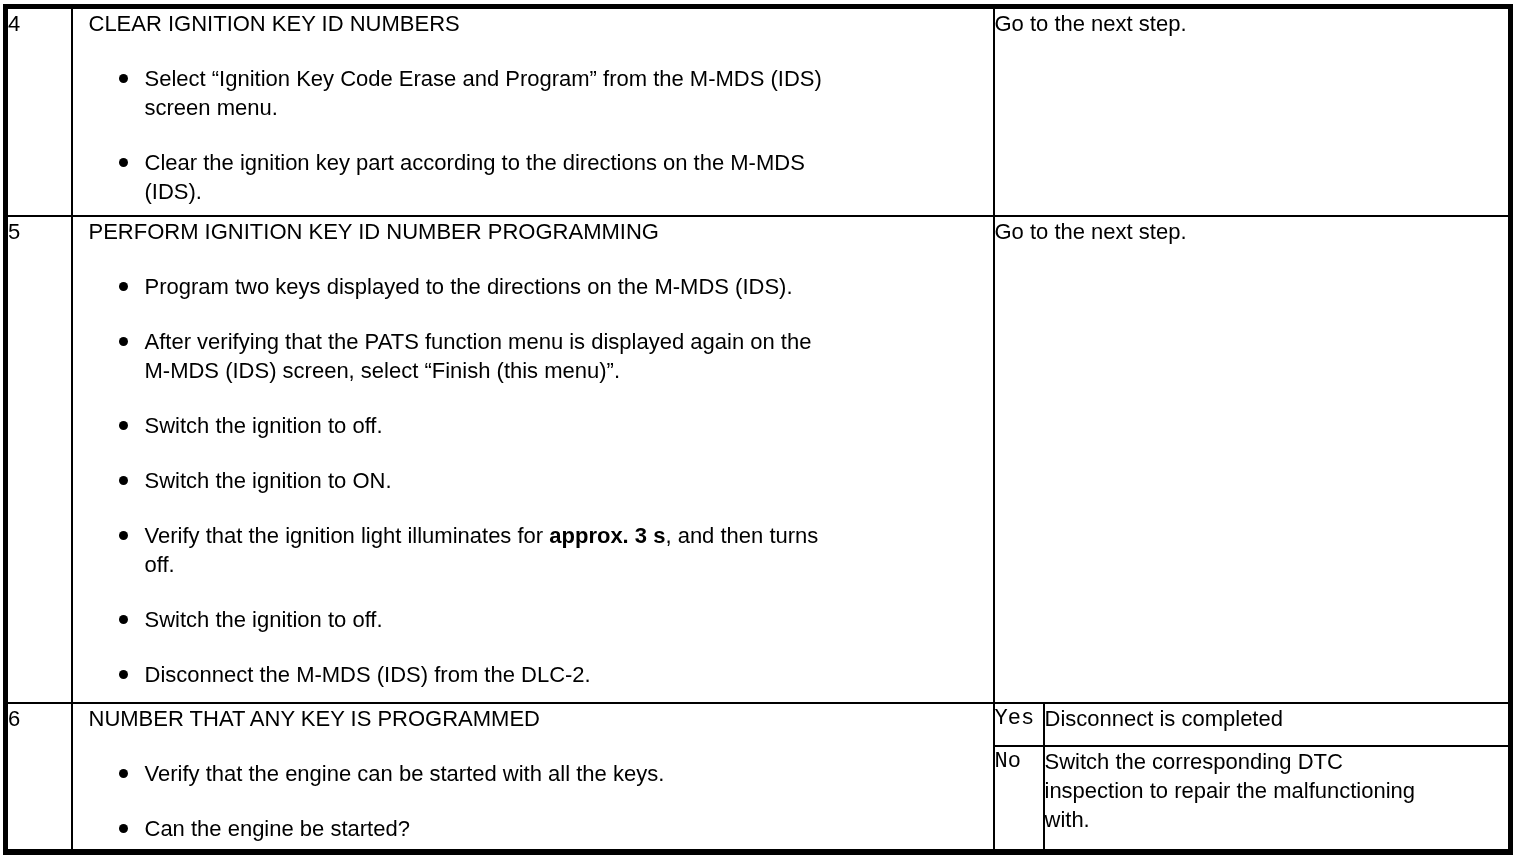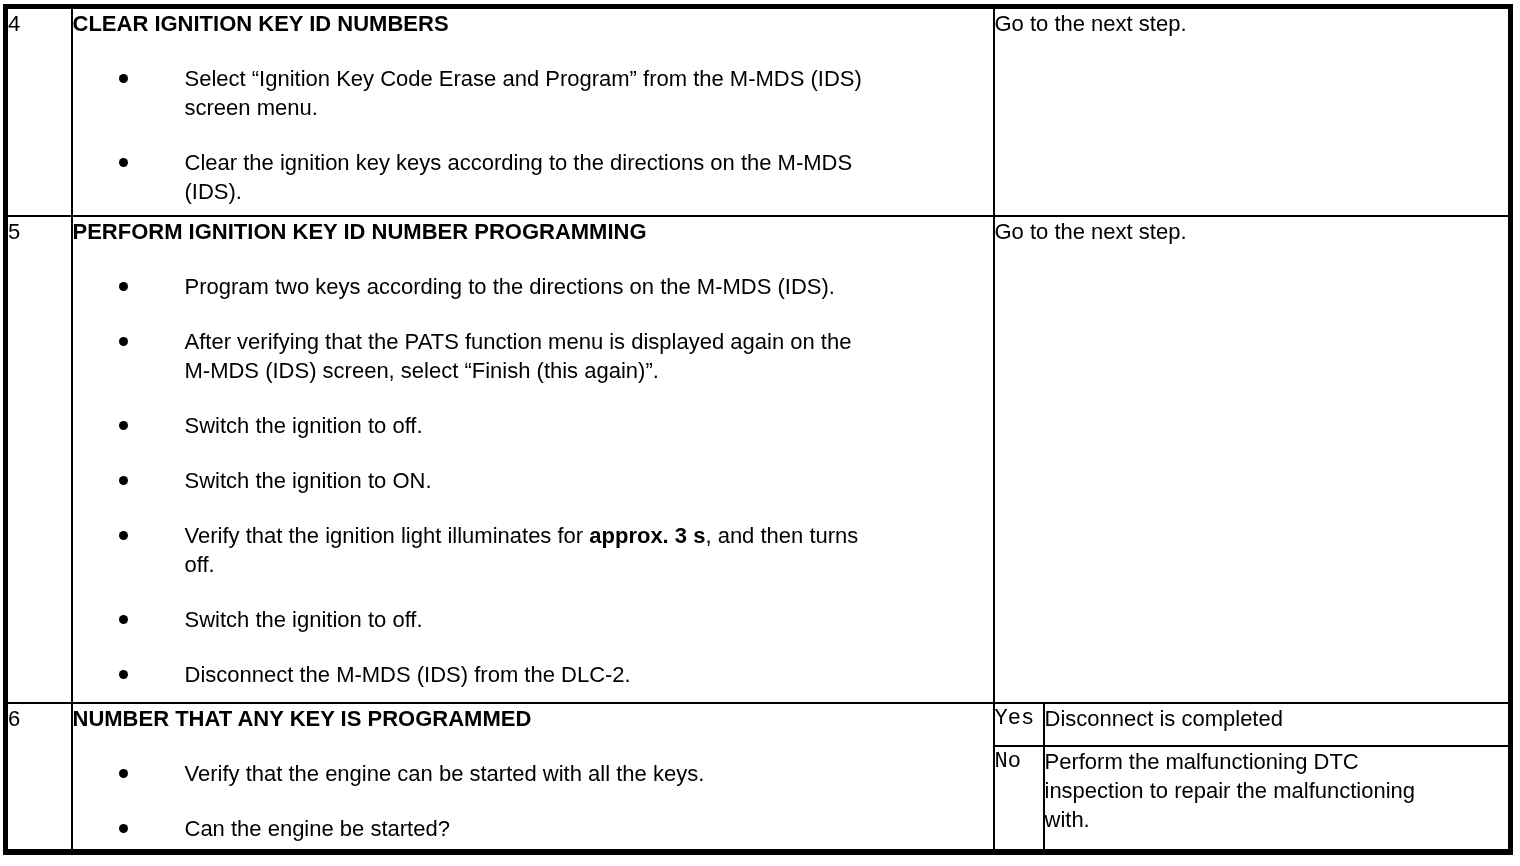--- a/index.html
+++ b/index.html
@@ -27,23 +27,23 @@
     line-height: 29px;
     padding: 0;
     overflow: hidden;
   }
   tr.h209 { height: 209px; }
   tr.h487 { height: 487px; }
   tr.h43  { height: 43px; }
   tr.h106 { height: 106px; }
   td.step { padding: 4px 2px 0 6px; }
   td.desc { padding: 9px 10px 0 5px; }
-  .title  { font-weight: bold; white-space: nowrap; }
+  .title  { font-weight: normal; white-space: nowrap; padding-left: 16px; }
   ul.bullets { list-style: none; margin: 0; padding: 0; }
-  ul.bullets li { position: relative; padding-left: 112px; margin-top: 26px; }
+  ul.bullets li { position: relative; padding-left: 72px; margin-top: 26px; }
   ul.bullets li::before {
     content: "";
     position: absolute;
     left: 46px;
     top: 10px;
     width: 9px;
     height: 9px;
     background: #000;
     border-radius: 50%;
   }
@@ -70,42 +70,42 @@
             <div>4</div>
           </td>
           <td class="desc" rowspan="1">
             <div class="title">CLEAR IGNITION KEY ID NUMBERS</div>
             <ul class="bullets">
               <li>
                 <div class="line"><span>Select “Ignition Key Code Erase and Program” from the M-MDS (IDS)</span></div>
                 <div class="line"><span>screen menu.</span></div>
               </li>
               <li>
-                <div class="line"><span>Clear the ignition key keys according to the directions on the M-MDS</span></div>
+                <div class="line"><span>Clear the ignition key part according to the directions on the M-MDS</span></div>
                 <div class="line"><span>(IDS).</span></div>
               </li>
             </ul>
           </td>
           <td class="result" colspan="2">
             <div class="line">Go to the next step.</div>
           </td>
         </tr>
         <tr class="h487">
           <td class="step" rowspan="1">
             <div>5</div>
           </td>
           <td class="desc" rowspan="1">
             <div class="title">PERFORM IGNITION KEY ID NUMBER PROGRAMMING</div>
             <ul class="bullets">
               <li>
-                <div class="line"><span>Program two keys according to the directions on the M-MDS (IDS).</span></div>
+                <div class="line"><span>Program two keys displayed to the directions on the M-MDS (IDS).</span></div>
               </li>
               <li>
                 <div class="line"><span>After verifying that the PATS function menu is displayed again on the</span></div>
-                <div class="line"><span>M-MDS (IDS) screen, select “Finish (this again)”.</span></div>
+                <div class="line"><span>M-MDS (IDS) screen, select “Finish (this menu)”.</span></div>
               </li>
               <li>
                 <div class="line"><span>Switch the ignition to off.</span></div>
               </li>
               <li>
                 <div class="line"><span>Switch the ignition to ON.</span></div>
               </li>
               <li>
                 <div class="line"><span>Verify that the ignition light illuminates for </span><span class="b">approx. 3 s</span><span>, and then turns</span></div>
                 <div class="line"><span>off.</span></div>
@@ -138,20 +138,20 @@
             </ul>
           </td>
           <td class="verdict"><span>Yes</span></td>
           <td class="action">
             <div class="line">Disconnect is completed</div>
           </td>
         </tr>
         <tr class="h106">
           <td class="verdict"><span>No</span></td>
           <td class="action">
-            <div class="line">Perform the malfunctioning DTC</div>
+            <div class="line">Switch the corresponding DTC</div>
             <div class="line">inspection to repair the malfunctioning</div>
             <div class="line">with.</div>
           </td>
         </tr>
       </tbody>
   </table>
 </div>
 
 </body></html>

